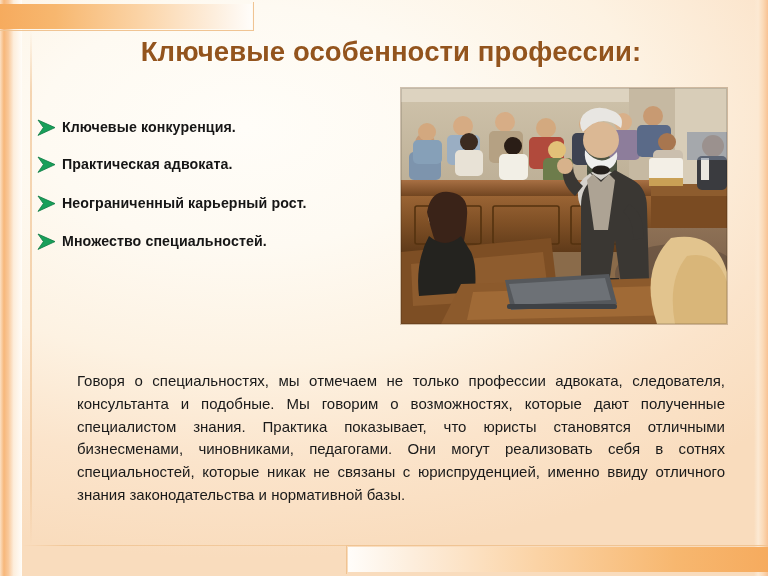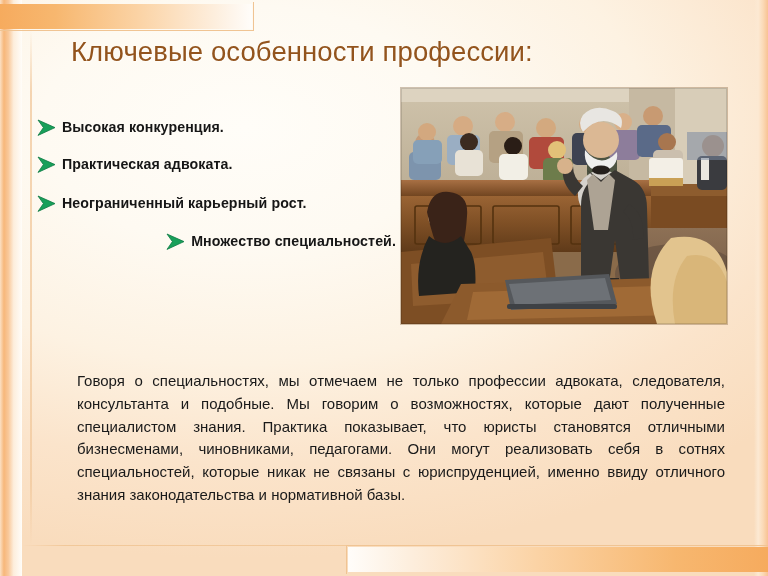--- a/index.html
+++ b/index.html
@@ -99,25 +99,26 @@
     top: 0;
     width: 14px;
     height: 576px;
     background: linear-gradient(270deg,
       #f8c293 0%, #fbd9b6 35%, #fce9d3 70%, rgba(253,238,221,0) 100%);
   }
 
   
   .title {
     position: absolute;
-    left: 71px;
+    left: 61px;
     top: 36px;
     width: 660px;
+    text-align: center;
     font-size: 27.5px;
-    font-weight: normal;
+    font-weight: bold;
     color: #93541d;
     letter-spacing: 0.1px;
     text-shadow: 1px 1px 0 rgba(255,255,255,0.55);
     white-space: nowrap;
   }
 
   
   .bullets {
     position: absolute;
     left: 36px;
@@ -189,21 +190,21 @@
 
   <div class="bullets">
 
     <div class="bullet-row">
       <span class="bullet-icon">
         <svg width="22" height="18" viewBox="0 0 22 18" aria-hidden="true">
           <path d="M2 1 L19 8.6 L2 16.4 L7.4 8.6 Z" fill="#18a05a"></path>
           <path d="M2 1 L19 8.6 L2 16.4 L7.4 8.6 Z" fill="none" stroke="#0c7a42" stroke-width="0.8"></path>
         </svg>
       </span>
-      <span class="bullet-text">Высокая конкуренция.</span>
+      <span class="bullet-text">Ключевые конкуренция.</span>
     </div>
 
     <div class="bullet-row" style="margin-bottom:20px;">
       <span class="bullet-icon">
         <svg width="22" height="18" viewBox="0 0 22 18" aria-hidden="true">
           <path d="M2 1 L19 8.6 L2 16.4 L7.4 8.6 Z" fill="#18a05a"></path>
           <path d="M2 1 L19 8.6 L2 16.4 L7.4 8.6 Z" fill="none" stroke="#0c7a42" stroke-width="0.8"></path>
         </svg>
       </span>
       <span class="bullet-text">Практическая адвоката.</span>
@@ -213,21 +214,21 @@
     <div class="bullet-row" style="margin-bottom:19px;align-items:center;">
       <span class="bullet-icon">
         <svg width="22" height="18" viewBox="0 0 22 18" aria-hidden="true">
           <path d="M2 1 L19 8.6 L2 16.4 L7.4 8.6 Z" fill="#18a05a"></path>
           <path d="M2 1 L19 8.6 L2 16.4 L7.4 8.6 Z" fill="none" stroke="#0c7a42" stroke-width="0.8"></path>
         </svg>
       </span>
       <span class="bullet-text">Неограниченный карьерный рост.</span>
     </div>
 
-    <div class="bullet-row" style="margin-bottom:16px;justify-content:flex-end;">
+    <div class="bullet-row" style="margin-bottom:16px;">
       <span class="bullet-icon">
         <svg width="22" height="18" viewBox="0 0 22 18" aria-hidden="true">
           <path d="M2 1 L19 8.6 L2 16.4 L7.4 8.6 Z" fill="#18a05a"></path>
           <path d="M2 1 L19 8.6 L2 16.4 L7.4 8.6 Z" fill="none" stroke="#0c7a42" stroke-width="0.8"></path>
         </svg>
       </span>
       <span class="bullet-text">Множество специальностей.</span>
     </div>
 
   </div>

